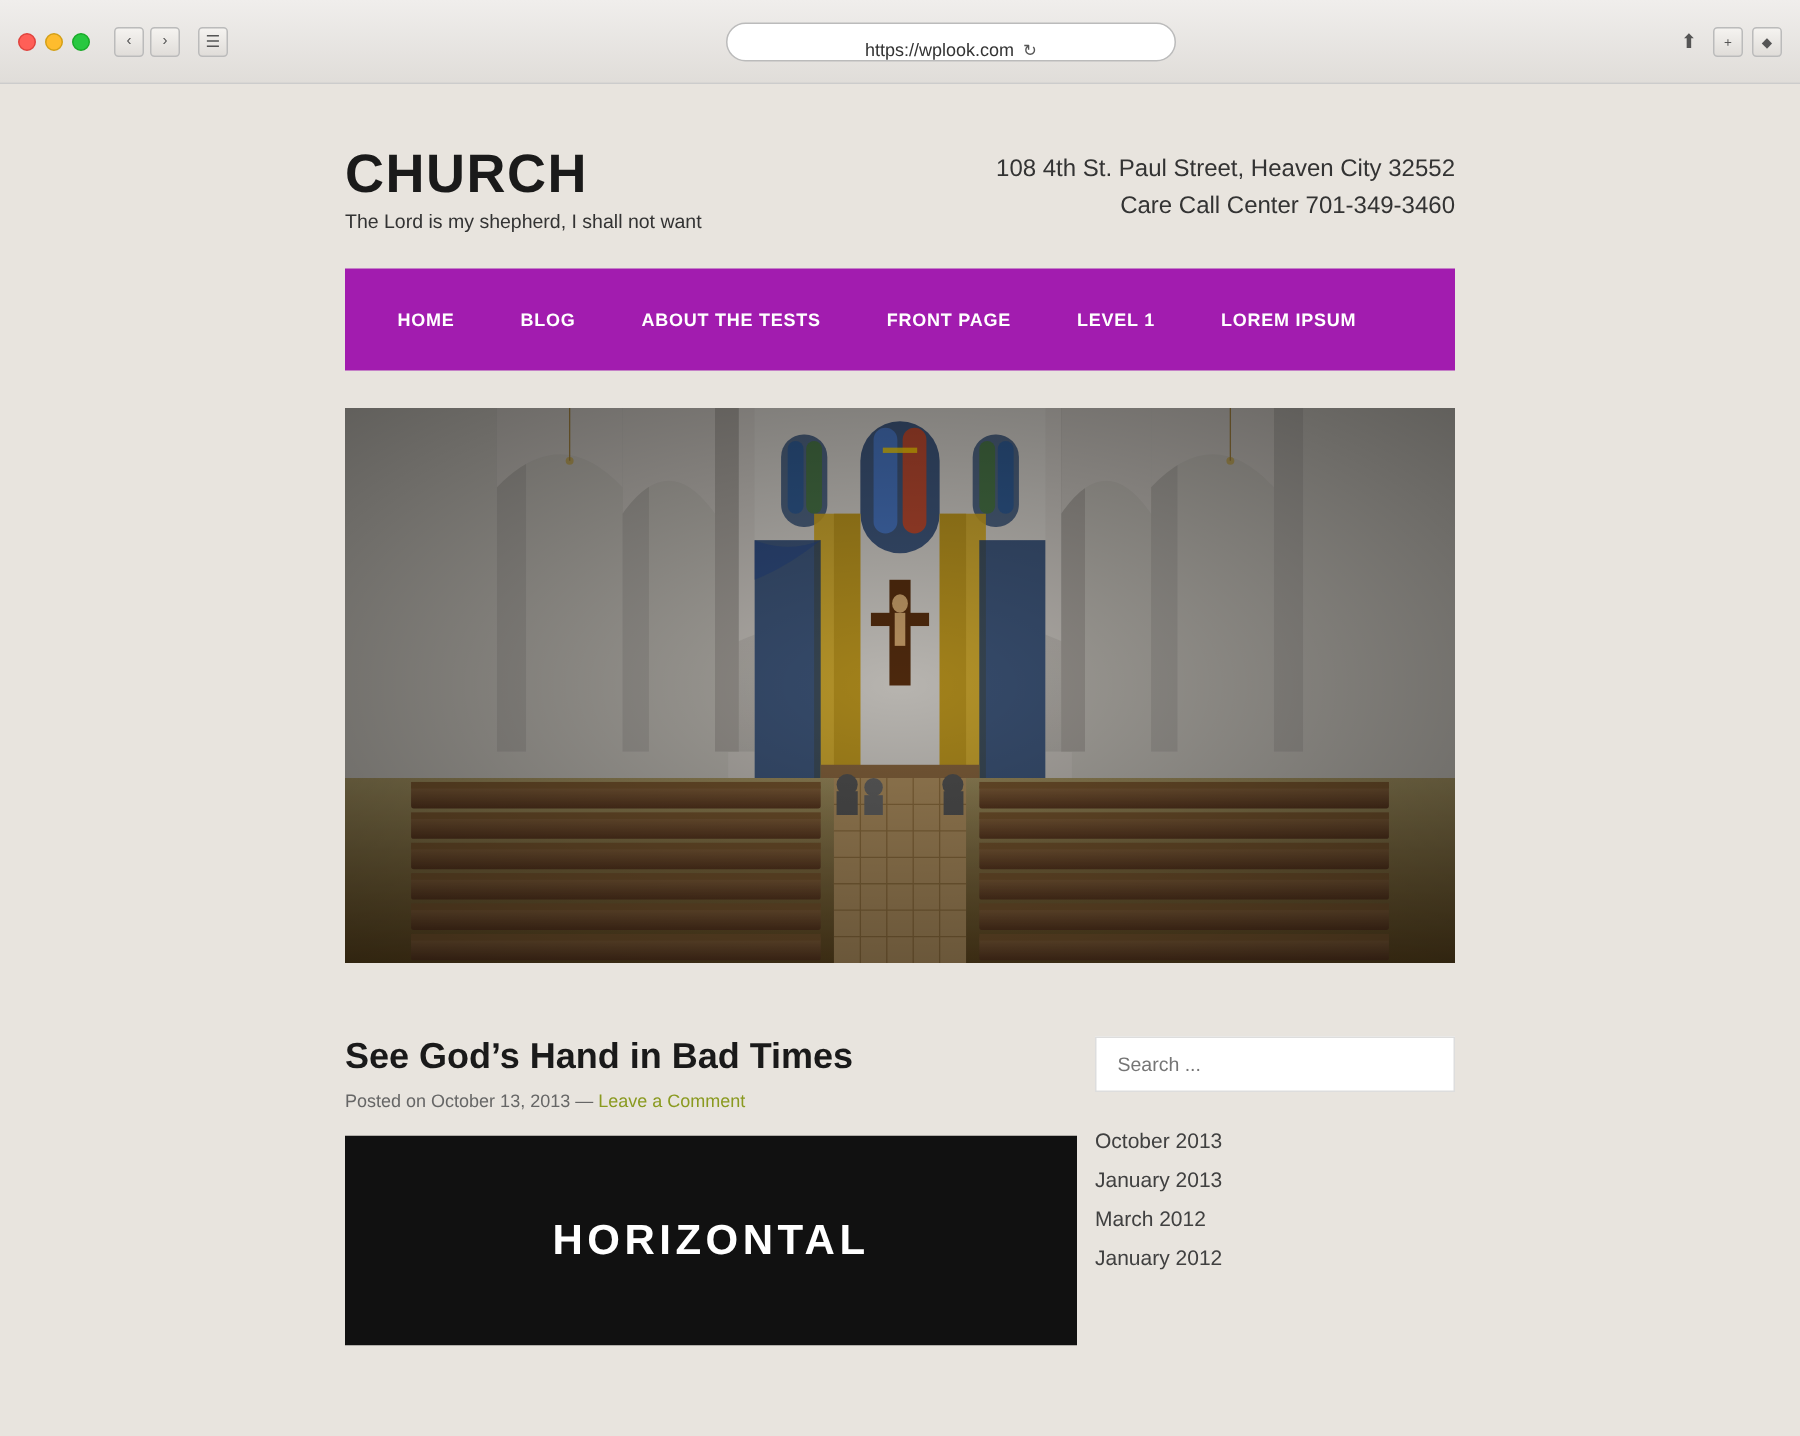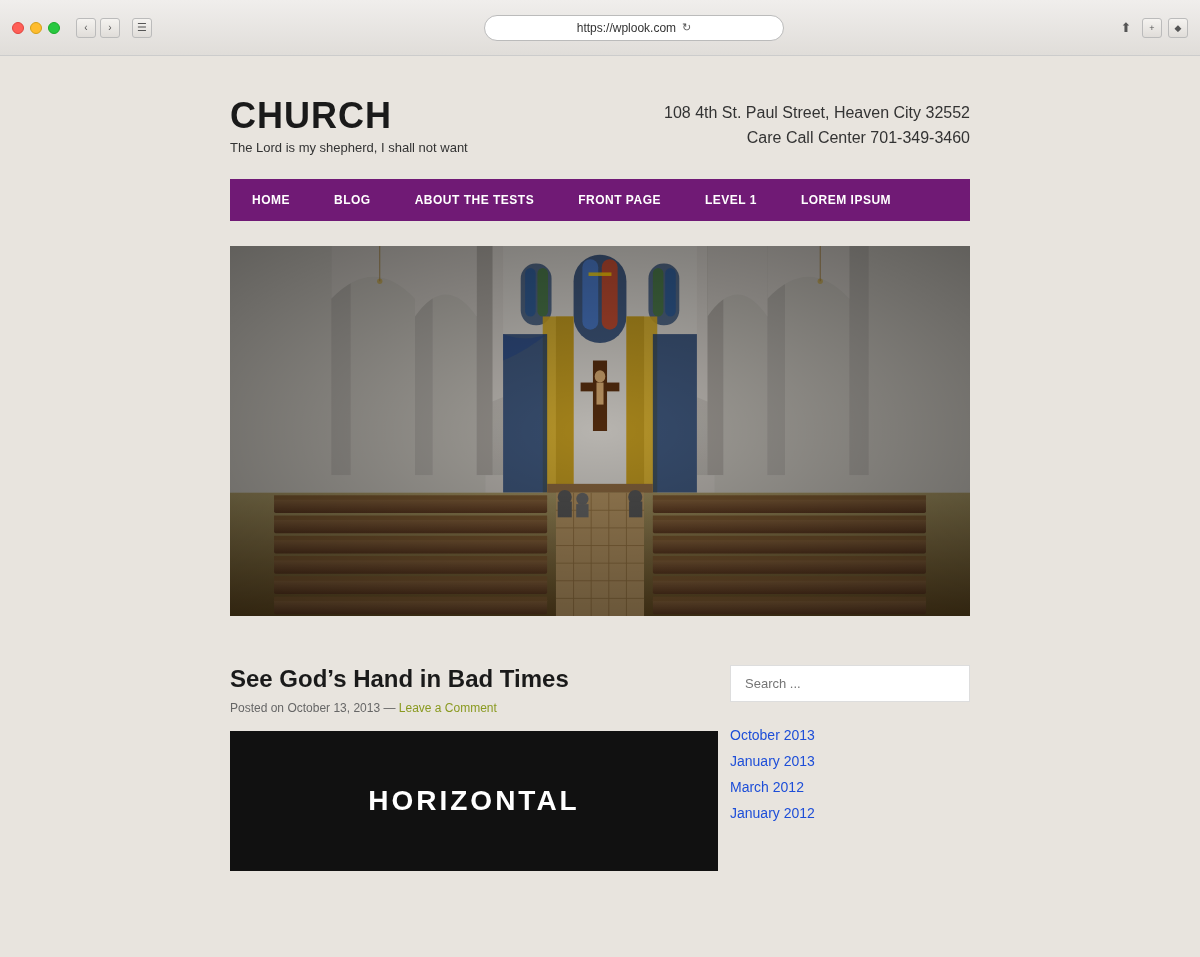--- a/index.html
+++ b/index.html
@@ -64,21 +64,21 @@
       align-items: center;
     }
 
     .address-bar {
       width: 300px;
       height: 26px;
       background: white;
       border: 1px solid #bbb;
       border-radius: 13px;
       display: flex;
-      align-items: center;
+      align-items: flex-end;
       justify-content: center;
       gap: 6px;
       font-size: 12px;
       color: #333;
     }
 
     .refresh-icon {
       font-size: 11px;
       color: #555;
     }
@@ -157,22 +157,22 @@
 
     .site-contact {
       text-align: right;
       font-size: 16px;
       color: #333;
       line-height: 1.6;
     }
 
     
     .site-nav {
-      background-color: #701a75;
-      padding: 0;
+      background-color: #a21caf;
+      padding: 13px;
     }
 
     .nav-menu {
       display: flex;
       list-style: none;
       padding: 0;
     }
 
     .nav-menu li a {
       display: block;
@@ -265,21 +265,21 @@
 
     .archives-list {
       list-style: none;
     }
 
     .archives-list li {
       margin-bottom: 8px;
     }
 
     .archives-list li a {
-      color: #1d4ed8;
+      color: #404040;
       text-decoration: none;
       font-size: 14px;
     }
 
     
     .post-thumb-inner {
       width: 100%;
       height: 140px;
       background: #111;
       position: relative;

